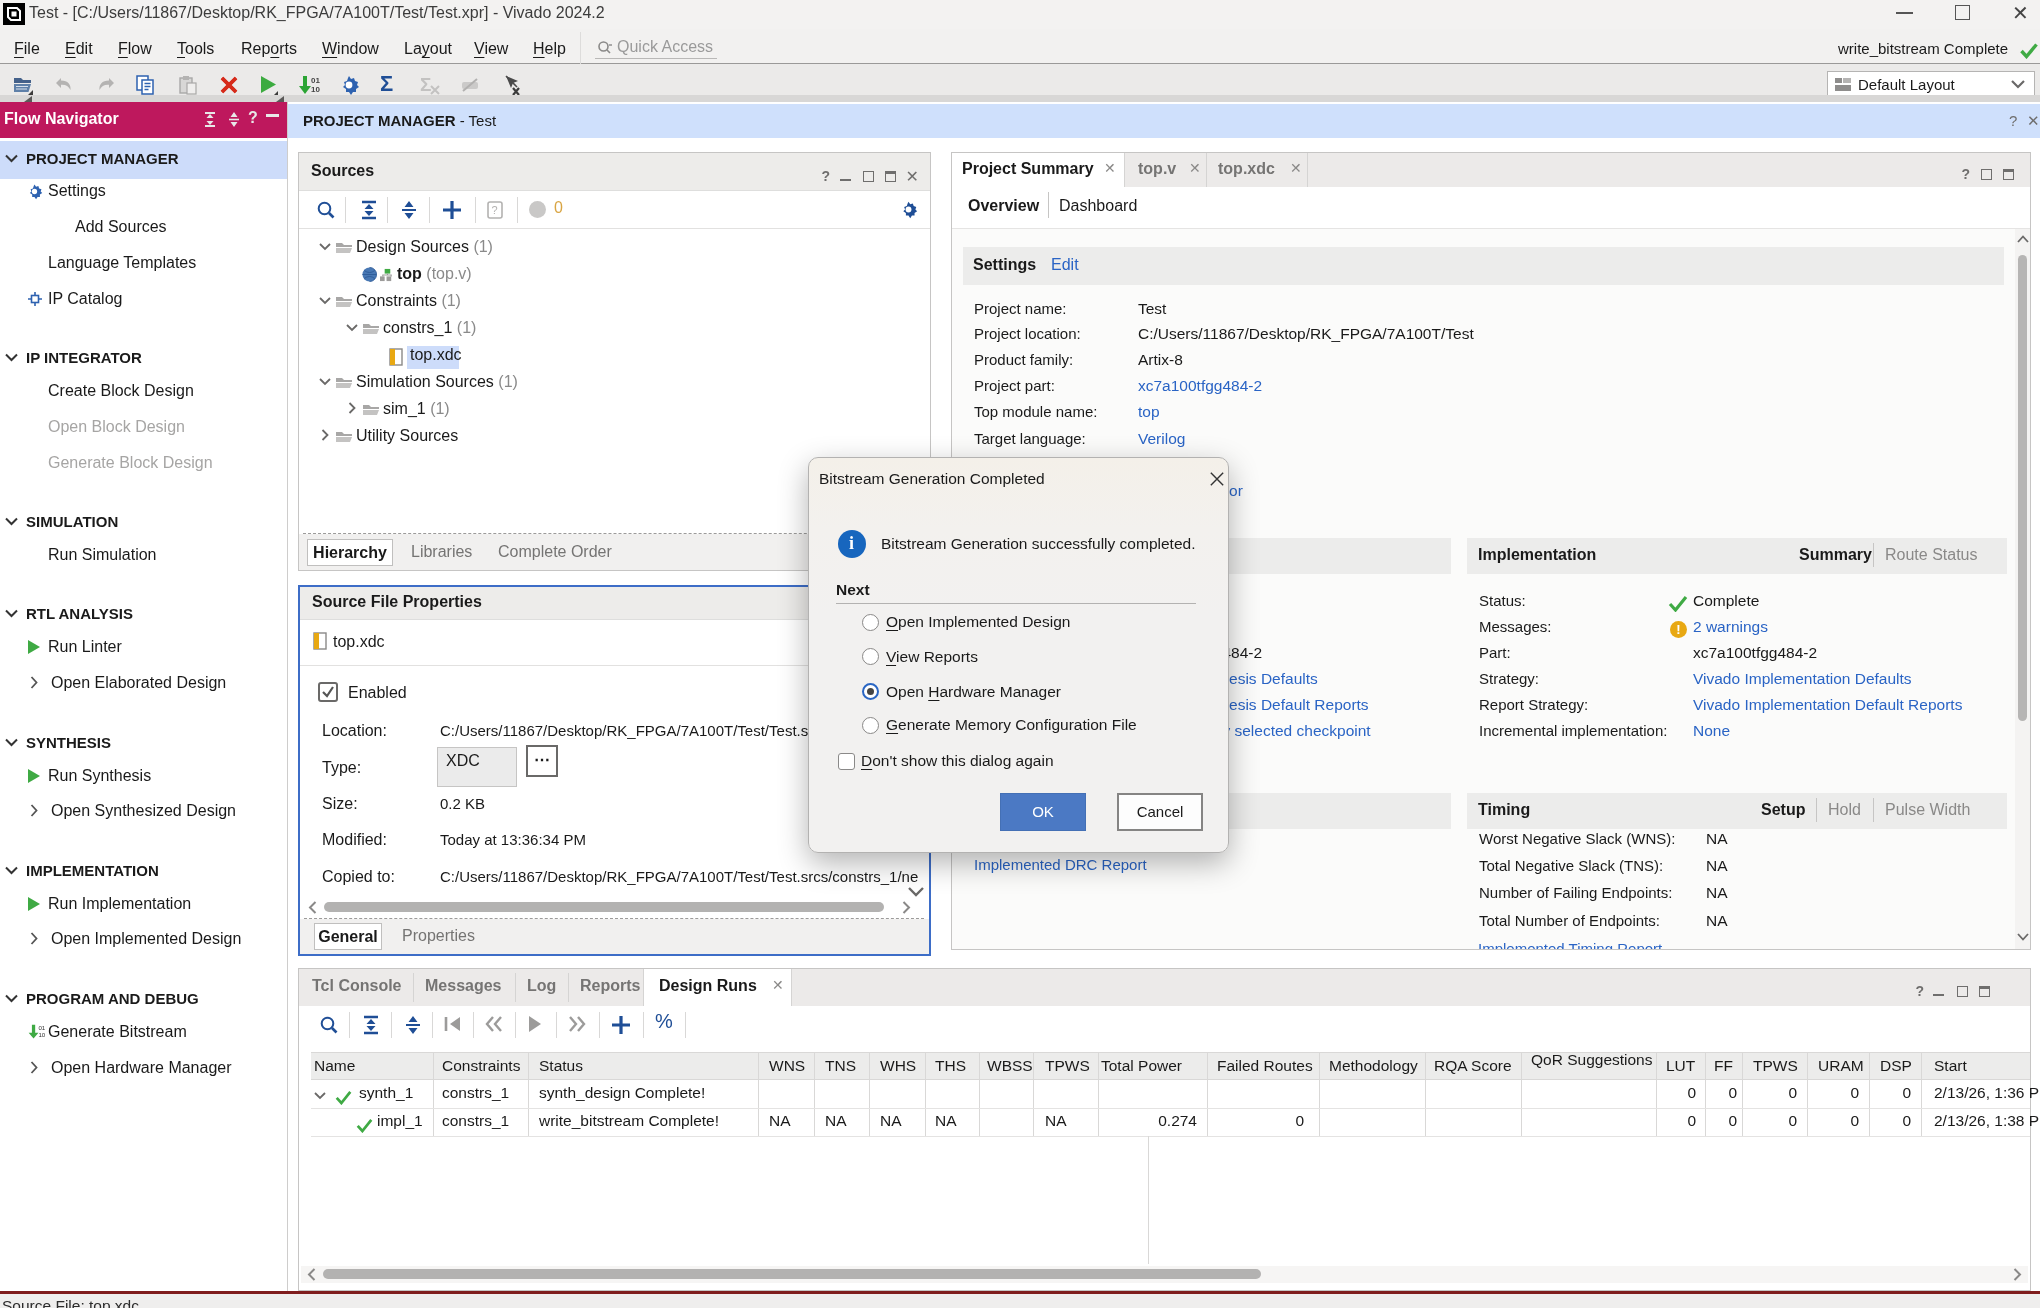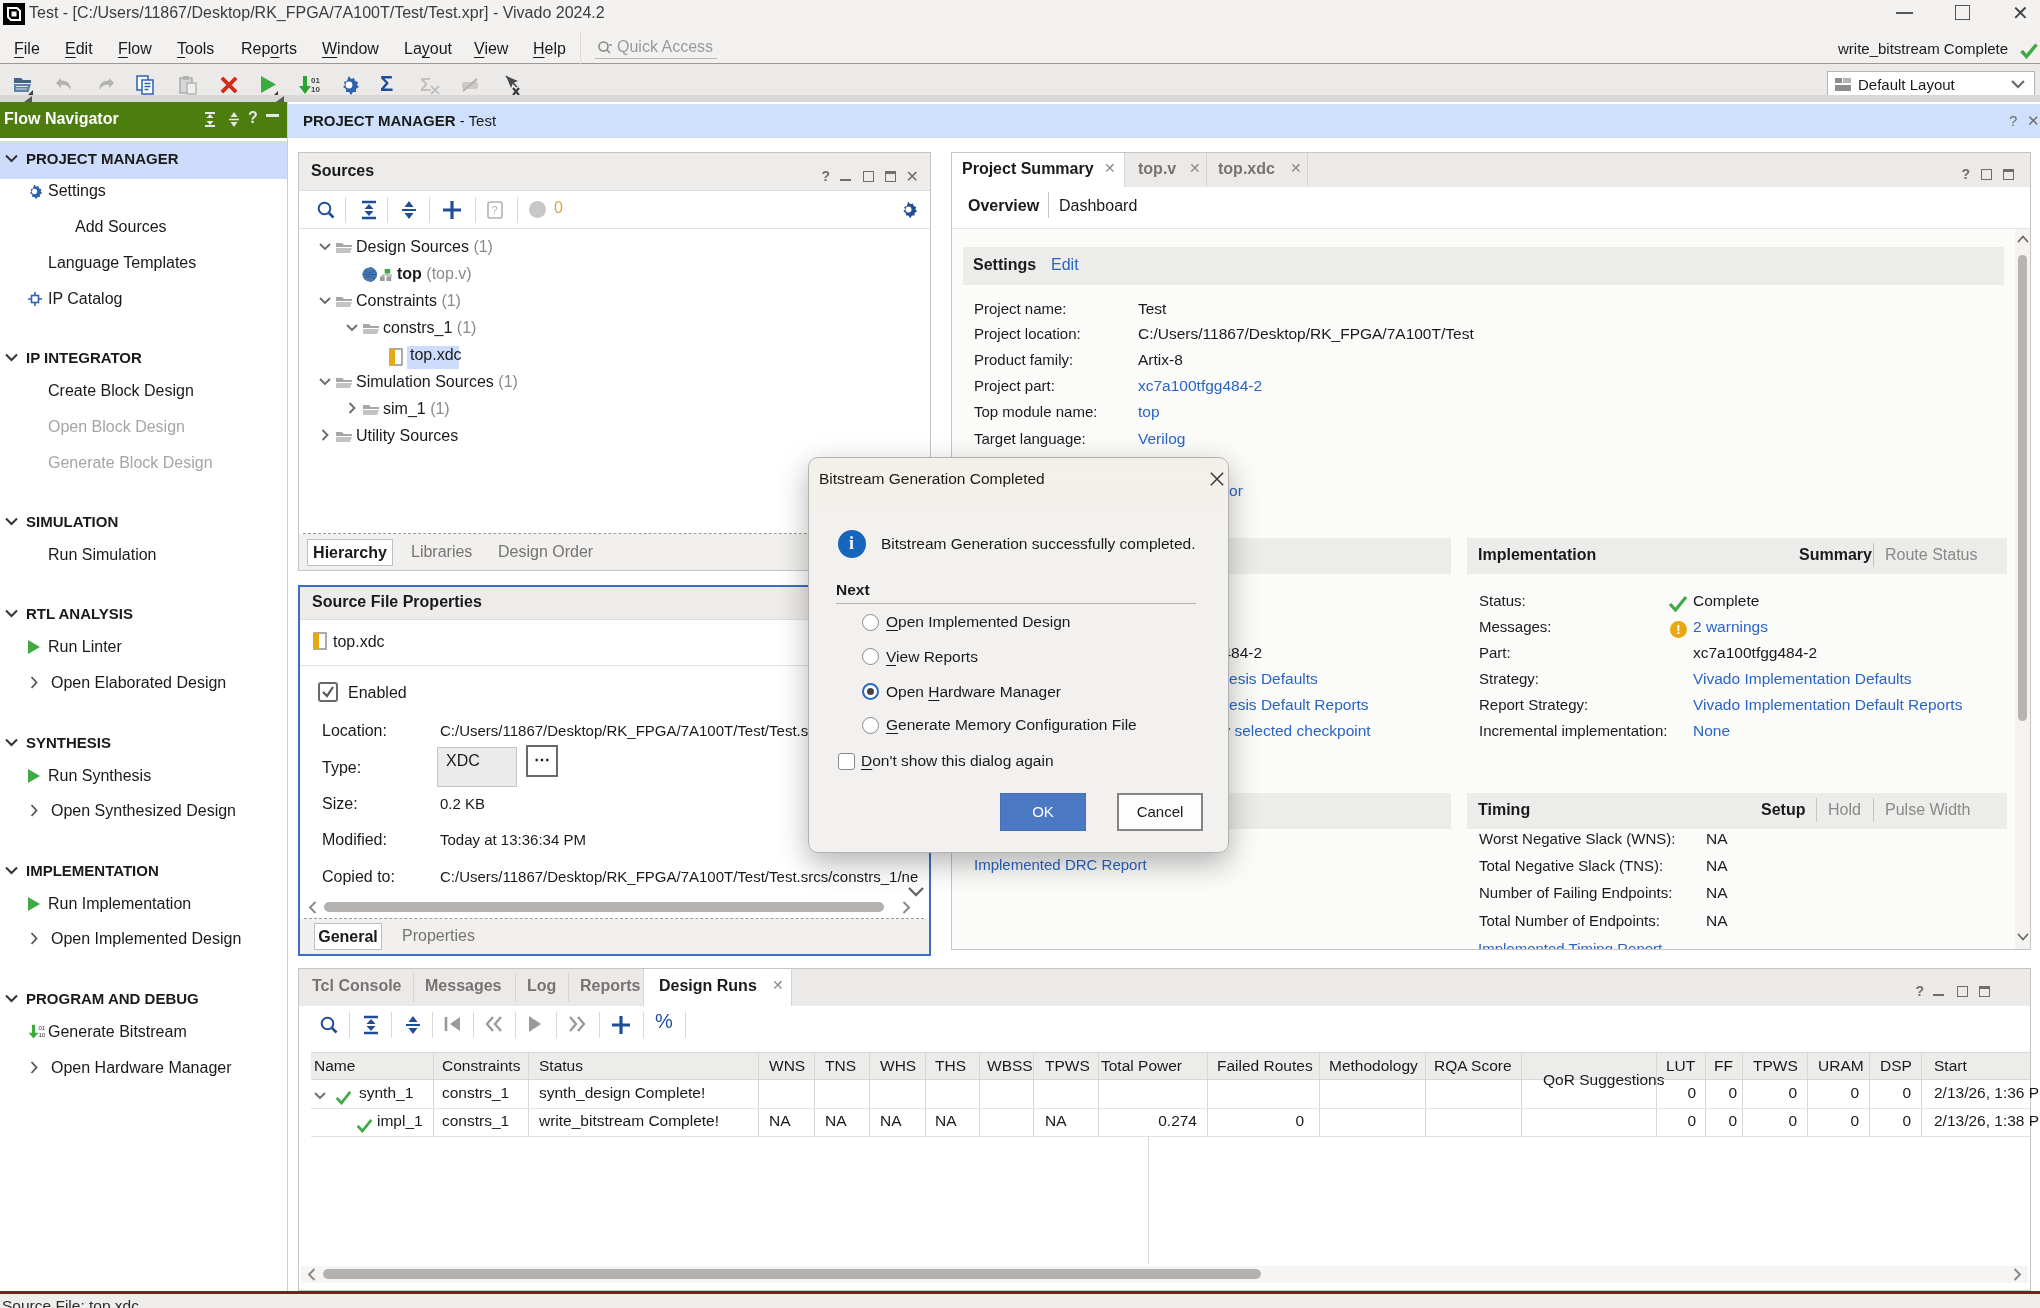--- a/index.html
+++ b/index.html
@@ -17,21 +17,21 @@
 .menu { position:absolute; top:11px; font-size:16px; color:#1a1a1a; }
 .mn { text-decoration:underline; text-decoration-thickness:1px; text-underline-offset:3px; }
 #qa { position:absolute; left:595px; top:7px; width:122px; height:23px; border-bottom:1px solid #b9b8b7; color:#9a9a9a; font-size:16px; }
 #menusep { position:absolute; left:580px; top:3px; width:1px; height:32px; background:#dddcdb; }
 #wbc { position:absolute; left:1838px; top:11px; font-size:15px; color:#1a1a1a; }
 #toolbar { left:0; top:64px; width:2040px; height:31px; background:#ebeae9; }
 .tbi { position:absolute; top:10px; width:22px; height:22px; }
 #layoutbox { position:absolute; left:1827px; top:7px; width:208px; height:29px; background:#fff; border:1px solid #b5b4b3; }
 
 #flownav { left:0; top:102px; width:288px; height:1189px; background:#fff; border-right:1px solid #cecdcc; }
-#fnhead { position:absolute; left:0; top:0; width:287px; height:36px; background:#4d7c0f; color:#fff; }
+#fnhead { position:absolute; left:0; top:0; width:287px; height:36px; background:#be185d; color:#fff; }
 #fnhead .t { position:absolute; left:4px; top:8px; font-weight:bold; font-size:16px; }
 .fnsel { position:absolute; left:0; width:287px; height:38px; background:#cddcfa; }
 .fnsec { position:absolute; left:26px; font-weight:bold; font-size:15px; }
 .fnitem { position:absolute; left:48px; font-size:16px; }
 .fnitem.dis { color:#a6a5a4; }
 svg.ic { display:block; }
 #psbody .lbl { font-size:15px; } #psbody .val { font-size:15.5px; } #sfp .val { font-size:15px; }
 
 .panel { position:absolute; background:#fff; border:1px solid #c6c5c4; }
 .phead { position:absolute; left:0; top:0; width:100%; background:#edecea; border-bottom:1px solid #dededd; }
@@ -391,21 +391,21 @@
     <svg class="ic abs" style="left:36px;top:196px;" width="19" height="14" viewBox="0 0 19 14">
         <path d="M1 3 h6 l2 2 h8 v2 H1z" fill="#a8a7a6"></path>
         <path d="M1 8 h16 l-2 5 H1z" fill="#c4c3c2"></path>
       </svg>
     <div class="trow" style="left:57px;top:194px;">Utility Sources</div>
   </div>
   <div class="dash" style="left:4px;top:380px;width:624px;"></div>
   <div class="abs" style="left:0;top:381px;width:631px;height:36px;background:#f1f0ef;">
     <div class="btab on" style="left:8px;top:5px;width:86px;height:27px;line-height:25px;">Hierarchy</div>
     <div class="btab" style="left:112px;top:9px;">Libraries</div>
-    <div class="btab" style="left:199px;top:9px;">Design Order</div>
+    <div class="btab" style="left:199px;top:9px;">Complete Order</div>
   </div>
 </div>
 
 <div class="panel" id="sfp" style="left:298px; top:585px; width:633px; height:371px; border:2px solid #3d6dc7;">
   <div class="phead" style="height:33px;">
       <div class="ptitle" style="top:6px;">Source File Properties</div>
     </div>
   <svg class="ic abs" style="left:13px;top:45px;" width="14" height="18" viewBox="0 0 14 18">
       <rect x="1" y="1" width="12" height="16" fill="#fff" stroke="#8a8988" stroke-width="1.4"></rect>
       <rect x="1" y="1" width="5" height="16" fill="#e8a812"></rect>
@@ -628,21 +628,21 @@
     <div class="hcell" style="left:470px;top:14px;">WNS</div>
     <div class="hcell" style="left:526px;top:14px;">TNS</div>
     <div class="hcell" style="left:581px;top:14px;">WHS</div>
     <div class="hcell" style="left:636px;top:14px;">THS</div>
     <div class="hcell" style="left:688px;top:14px;">WBSS</div>
     <div class="hcell" style="left:746px;top:14px;">TPWS</div>
     <div class="hcell" style="left:802px;top:14px;">Total Power</div>
     <div class="hcell" style="left:918px;top:14px;">Failed Routes</div>
     <div class="hcell" style="left:1030px;top:14px;">Methodology</div>
     <div class="hcell" style="left:1135px;top:14px;">RQA Score</div>
-    <div class="hcell" style="left:1232px;top:28px;margin-left:12px;">QoR Suggestions</div>
+    <div class="hcell" style="left:1232px;top:8px;">QoR Suggestions</div>
     <div class="hcell" style="left:1367px;top:14px;">LUT</div>
     <div class="hcell" style="left:1415px;top:14px;">FF</div>
     <div class="hcell" style="left:1454px;top:14px;">TPWS</div>
     <div class="hcell" style="left:1519px;top:14px;">URAM</div>
     <div class="hcell" style="left:1581px;top:14px;">DSP</div>
     <div class="hcell" style="left:1635px;top:14px;">Start</div>
 
     <div class="vline" style="left:134px;top:9px;height:84px;"></div>
     <div class="vline" style="left:229px;top:9px;height:84px;"></div>
     <div class="vline" style="left:459px;top:9px;height:84px;"></div>

